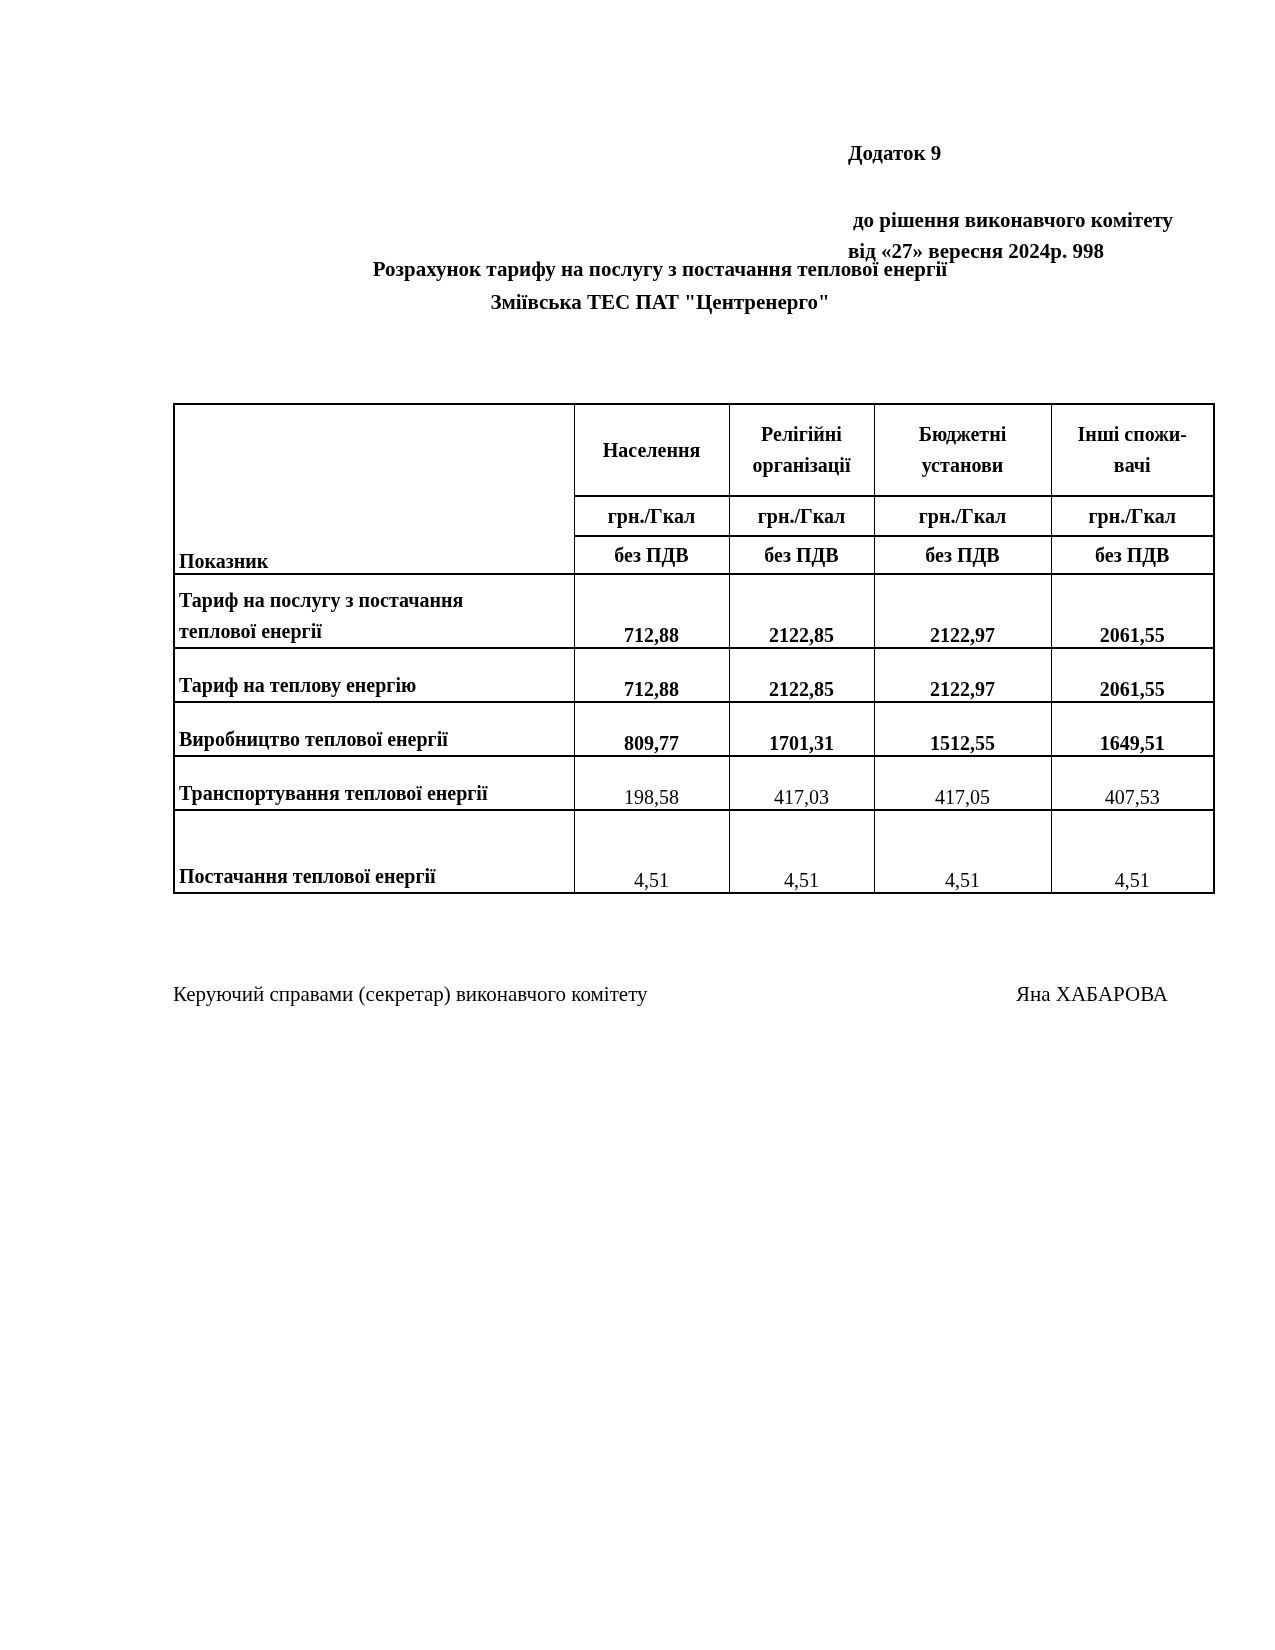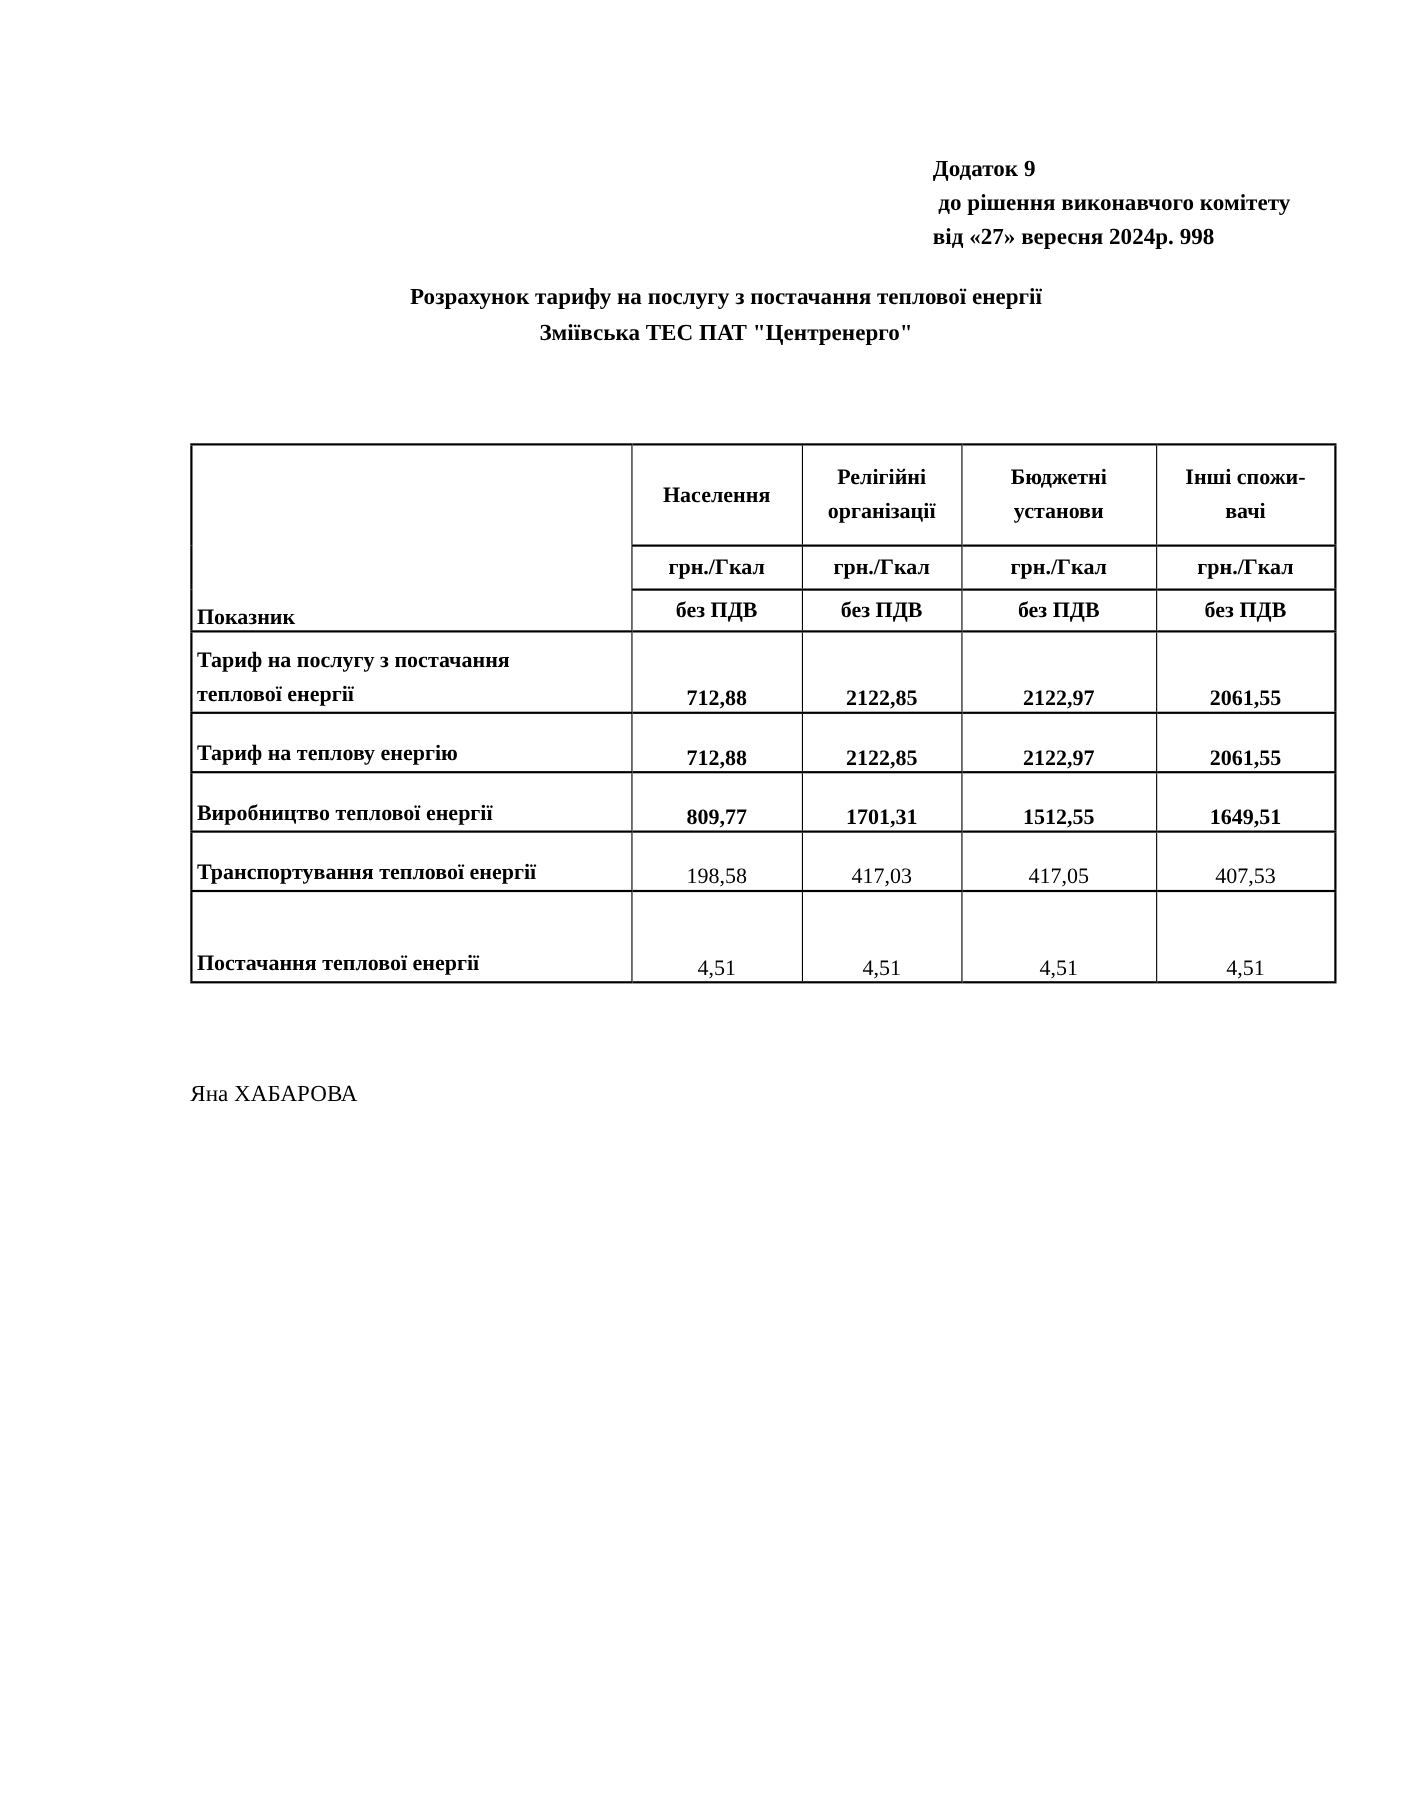--- a/index.html
+++ b/index.html
@@ -13,21 +13,21 @@
     color: #000;
   }
   .appendix {
     position: absolute;
     left: 848px; top: 138px;
     font-size: 21px;
     font-weight: bold;
     line-height: 31px;
     white-space: nowrap;
   }
-  .appendix .line2 { padding-left: 5px; }
+  .appendix .line2 { padding-left: 5px; margin-top: 36px; }
   .doc-title {
     position: absolute;
     left: 140px; top: 253px;
     width: 1040px;
     text-align: center;
     font-size: 21px;
     font-weight: bold;
     line-height: 33px;
   }
   table.tariff {
@@ -172,14 +172,15 @@
       <td class="rowlabel">Постачання теплової енергії</td>
       <td class="val">4,51</td>
       <td class="val">4,51</td>
       <td class="val">4,51</td>
       <td class="val">4,51</td>
     </tr>
   </tbody>
 </table>
 
 <div class="signature">
+  <span>Керуючий справами (секретар) виконавчого комітету</span>
   <span>Яна ХАБАРОВА</span>
 </div>
 
 </body></html>

